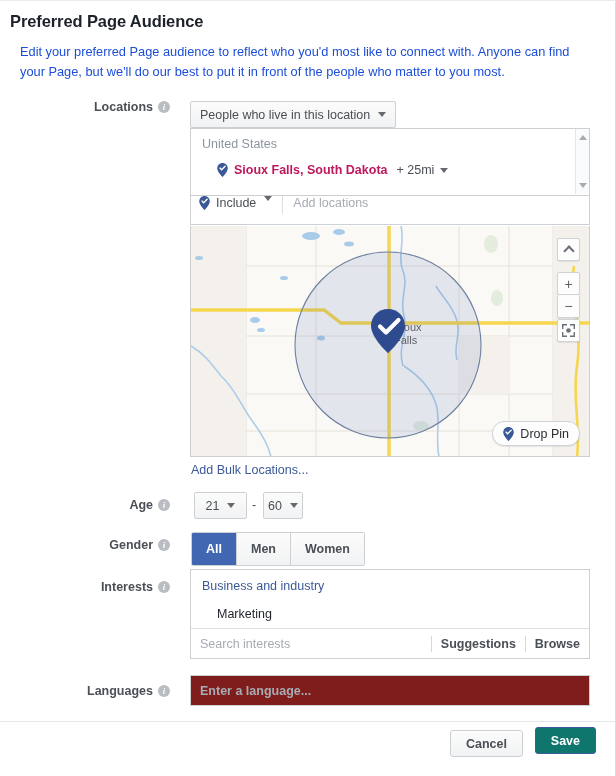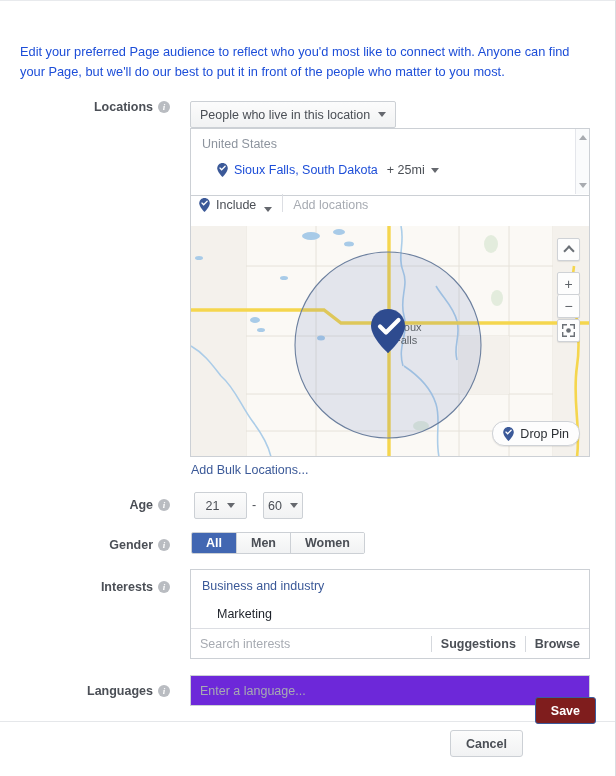--- a/index.html
+++ b/index.html
@@ -99,21 +99,21 @@
     font-size: 12.5px;
     color: #8d949e;
   }
   .loc-row {
     position: absolute;
     left: 26px; top: 34px;
     display: flex;
     align-items: center;
     font-size: 12.5px;
   }
-  .loc-name { font-weight: normal; color: #1d4ed8; margin-left: 6px; }
+  .loc-name { font-weight: bold; color: #be185d; margin-left: 6px; }
   .loc-radius { color: #4b4f56; margin-left: 9px; }
   .pin-ico {
     width: 11px; height: 14px;
     flex: none;
     display: inline-block;
   }
   .loc-scroll {
     position: absolute;
     right: 0; top: 0;
     width: 14px; height: 65px;
@@ -131,22 +131,22 @@
   .sc-dn { bottom: 6px; border-top: 5px solid #a8abb0; }
 
   
   .incrow {
     position: absolute;
     left: 190px; top: 194px;
     width: 400px; height: 30px;
     border: 1px solid #ccd0d5;
     background: #fff;
     display: flex;
-    align-items: flex-end;
-    padding: 16px 8px;
+    align-items: flex-start;
+    padding: 0 8px;
   }
   .inc-label { font-size: 12.5px; color: #4b4f56; margin-left: 6px; }
   .inc-caret {
     width: 0; height: 0;
     border-left: 4px solid transparent;
     border-right: 4px solid transparent;
     border-top: 5px solid #65686e;
     margin-left: 8px;
   }
   .inc-div {
@@ -212,21 +212,21 @@
     position: absolute;
     left: 191px; top: 462px;
     font-size: 12.5px;
     color: #3b5998;
   }
 
   
   .seg {
     position: absolute;
     display: flex;
-    height: 22px;
+    height: 34px;
     border: 1px solid #ccd0d5;
     border-radius: 2px;
     overflow: hidden;
   }
   .seg-item {
     display: flex; align-items: center; justify-content: center;
     font-size: 12.5px;
     font-weight: bold;
     color: #4b4f56;
     background: linear-gradient(#fcfcfc, #f1f2f3);
@@ -268,23 +268,24 @@
   .int-ph { font-size: 12.5px; color: #a7abb2; flex: 1; }
   .int-vdiv { width: 1px; height: 16px; background: #d5d8dd; margin: 0 9px; }
   .int-act { font-size: 12.5px; font-weight: bold; color: #4b4f56; }
 
   
   .langbox {
     position: absolute;
     left: 190px; top: 674px;
     width: 400px; height: 31px;
     border: 1px solid #ccd0d5;
-    background: #6d28d9;
+    background: #7f1d1d;
     display: flex; align-items: center;
     padding: 0 9px;
+    font-weight: bold;
   }
   .lang-ph { font-size: 12.5px; color: #a7abb2; }
 
   
   .footer-rule {
     position: absolute;
     left: 0; top: 720px;
     width: 615px; height: 1px;
     background: #e5e7ea;
   }
@@ -297,31 +298,32 @@
     font-weight: bold;
     padding: 0 15px;
   }
   .btn-cancel {
     right: 92px; top: 729px;
     background: linear-gradient(#fcfcfc, #f1f2f3);
     border: 1px solid #ccd0d5;
     color: #4b4f56;
   }
   .btn-save {
-    right: 19px; top: 696px;
-    background: #7f1d1d;
+    right: 19px; top: 726px;
+    background: #0f766e;
     border: 1px solid #3b5c9e;
     color: #fff;
   }
 </style>
 </head>
 <body>
 
 <div class="page">
 
+  <div class="title">Preferred Page Audience</div>
   <div class="intro">Edit your preferred Page audience to reflect who you'd most like to connect with. Anyone can find your Page, but we'll do our best to put it in front of the people who matter to you most.</div>
 
   <div class="flabel" style="left:60px; top:99px; width:110px;">
     <span>Locations</span><span class="info-ico">i</span>
   </div>
 
   <div class="ddbtn" style="left:190px; top:100px; height:27px;">
     <span>People who live in this location</span>
     <span class="caret"></span>
   </div>

